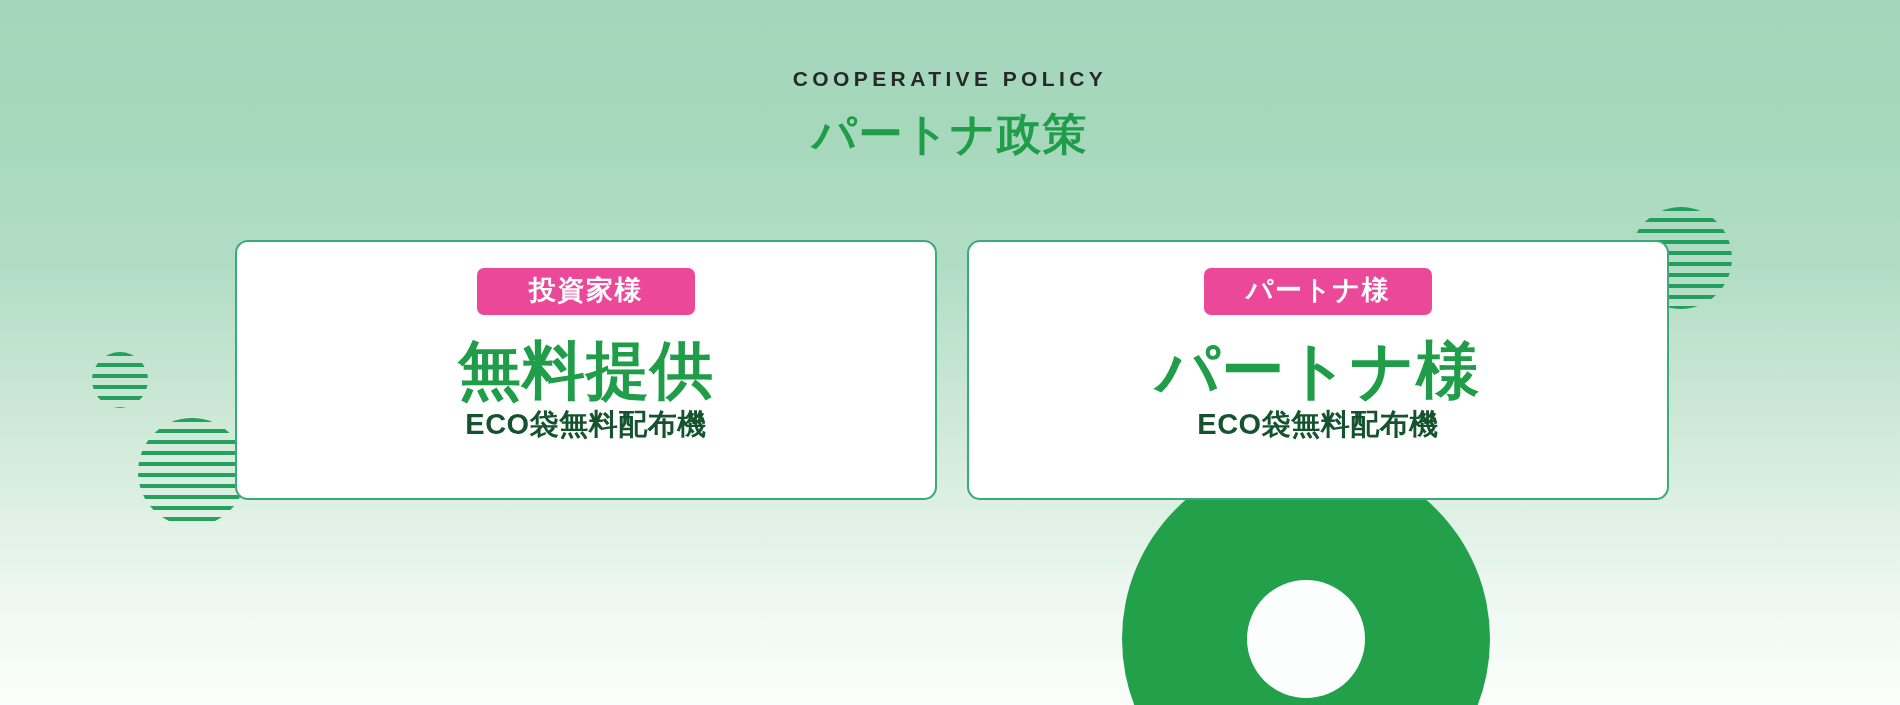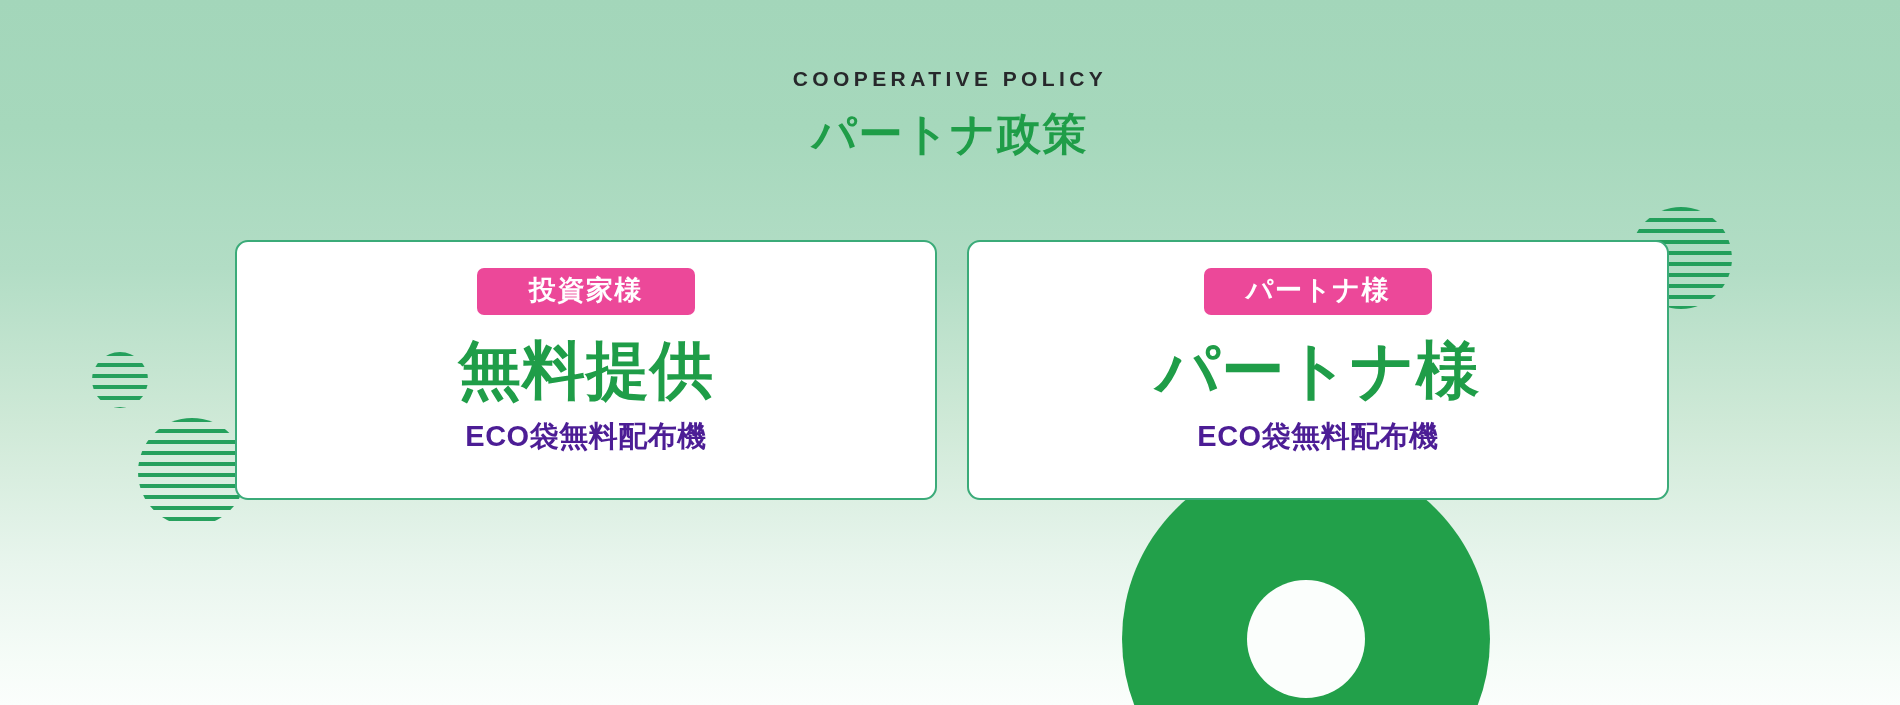--- a/index.html
+++ b/index.html
@@ -129,24 +129,24 @@
   }
   .headline {
     margin-top: 18px;
     font-size: 63px;
     font-weight: bold;
     color: #1f9d48;
     letter-spacing: 1px;
     line-height: 1.18;
   }
   .subtitle {
-    margin-top: 12px;
+    margin-top: 0;
     font-size: 29px;
     font-weight: bold;
-    color: #4c1d95;
+    color: #14532d;
     letter-spacing: 0.5px;
     line-height: 1.2;
   }
 </style>
 </head>
 <body>
 
 <div id="stage">
 
   <div class="stripe-circle" id="circle-small"></div>

